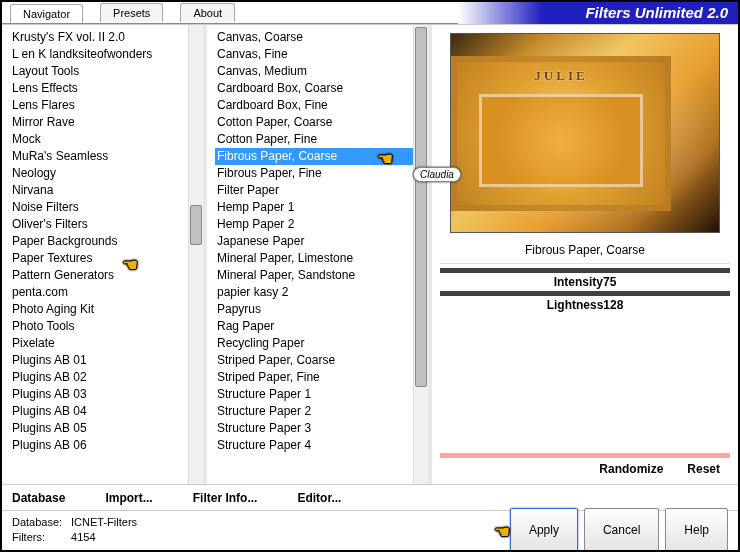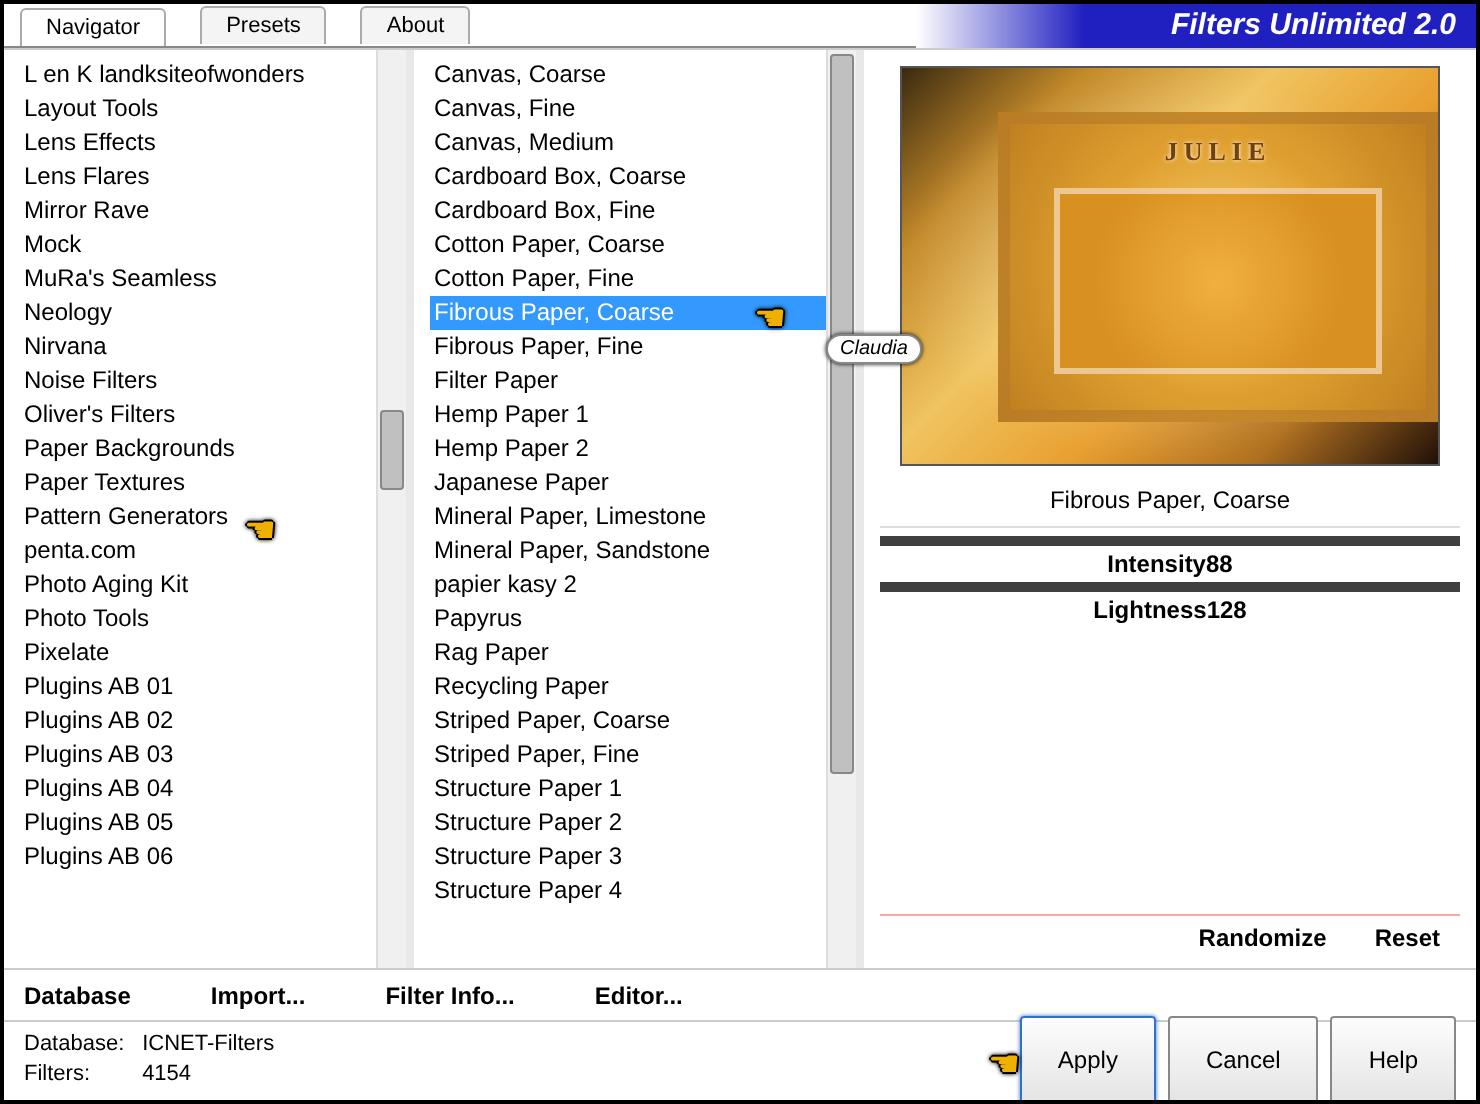--- a/index.html
+++ b/index.html
@@ -127,21 +127,21 @@
     width: 270px;
     height: 200px;
     margin: 0 auto 6px auto;
     background:
       radial-gradient(ellipse at center, rgba(255,255,255,0.4) 0%, rgba(0,0,0,0) 70%),
       linear-gradient(135deg, #3a2a10 0%, #c48a2a 20%, #f0c460 40%, #e8a030 60%, #b07020 80%, #201008 100%);
     border: 1px solid #555;
     position: relative;
     display: flex;
     align-items: center;
-    justify-content: flex-end;
+    justify-content: flex-start;
   }
   .preview-inner {
     width: 220px;
     height: 155px;
     border: 6px solid rgba(180,120,40,0.6);
     background:
       radial-gradient(circle at 50% 50%, #f8d070 0%, #e0a030 50%, #c08020 100%);
     display: flex;
     align-items: flex-start;
     justify-content: center;
@@ -198,21 +198,21 @@
     padding: 2px 6px;
     border-top: 5px solid #404040;
     font-size: 12px;
     font-weight: bold;
   }
   .right-buttons {
     display: flex;
     justify-content: flex-end;
     gap: 24px;
     padding: 4px 10px 0 10px;
-    border-top: 1px solid #fca5a5;
+    border-top: 5px solid #fca5a5;
     font-weight: bold;
   }
   .right-buttons span { cursor: pointer; }
   .footer-row {
     display: flex;
     align-items: center;
     border-top: 1px solid #ccc;
     height: 26px;
     padding: 0 10px;
   }
@@ -271,20 +271,21 @@
     <div class="tab">Presets</div>
     <div class="tab">About</div>
   </div>
   <div class="titlebar-right">Filters Unlimited 2.0</div>
 </div>
 
 <div class="main">
 
   <div class="list-col">
     <div class="scroll-list" id="categories">
+        <div class="item">Krusty's FX vol. II 2.0</div>
         <div class="item">L en K landksiteofwonders</div>
         <div class="item">Layout Tools</div>
         <div class="item">Lens Effects</div>
         <div class="item">Lens Flares</div>
         <div class="item">Mirror Rave</div>
         <div class="item">Mock</div>
         <div class="item">MuRa's Seamless</div>
         <div class="item">Neology</div>
         <div class="item">Nirvana</div>
         <div class="item">Noise Filters</div>
@@ -350,21 +351,21 @@
         <div class="preview-inner2"></div>
       </div>
       <div class="sig">Claudia</div>
     </div>
     <div class="filter-name-row">
       <div class="filter-name">Fibrous Paper, Coarse</div>
     </div>
     <div class="params">
       <div class="param-row">
         <span>Intensity</span>
-        <span>88</span>
+        <span>75</span>
       </div>
       <div class="param-row">
         <span>Lightness</span>
         <span>128</span>
       </div>
     </div>
     <div class="right-buttons">
       <span>Randomize</span>
       <span>Reset</span>
     </div>

